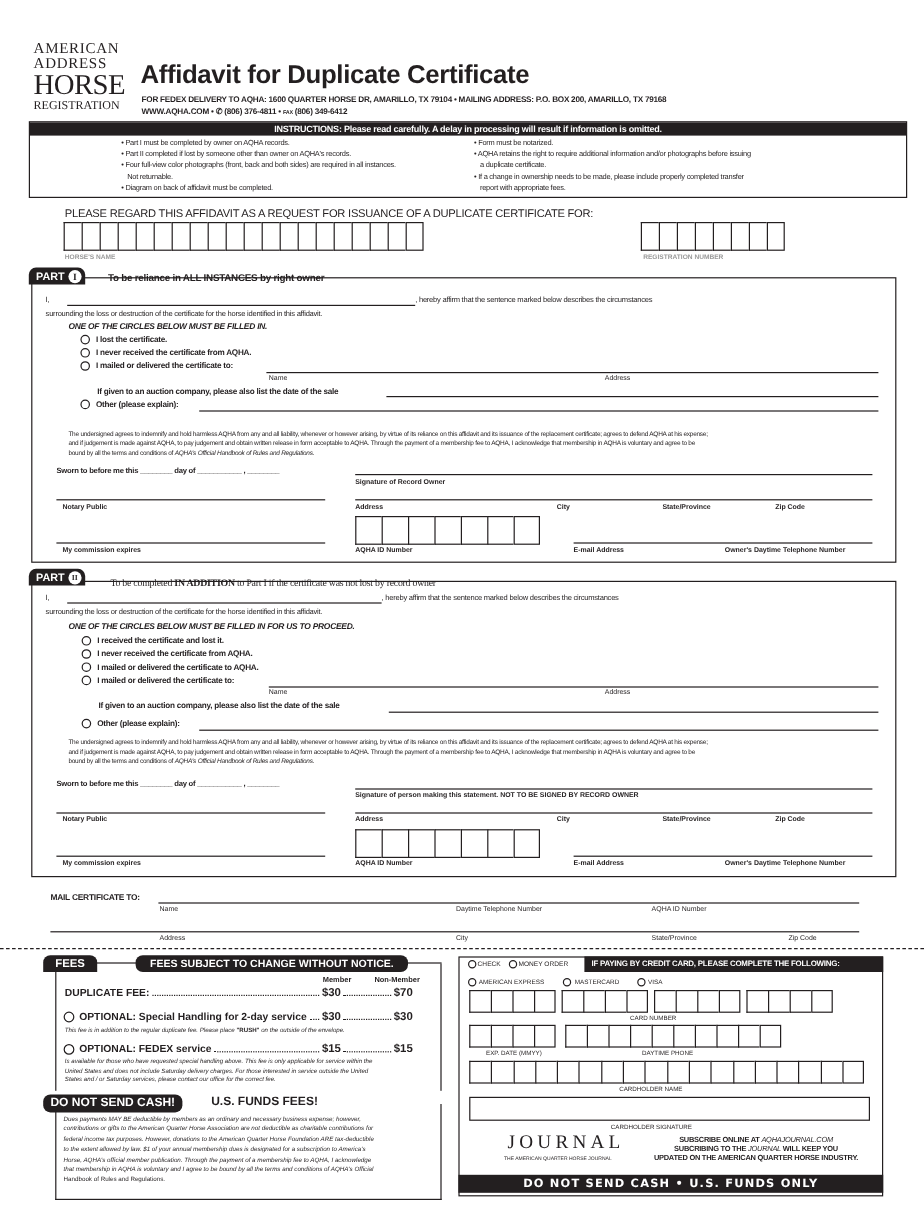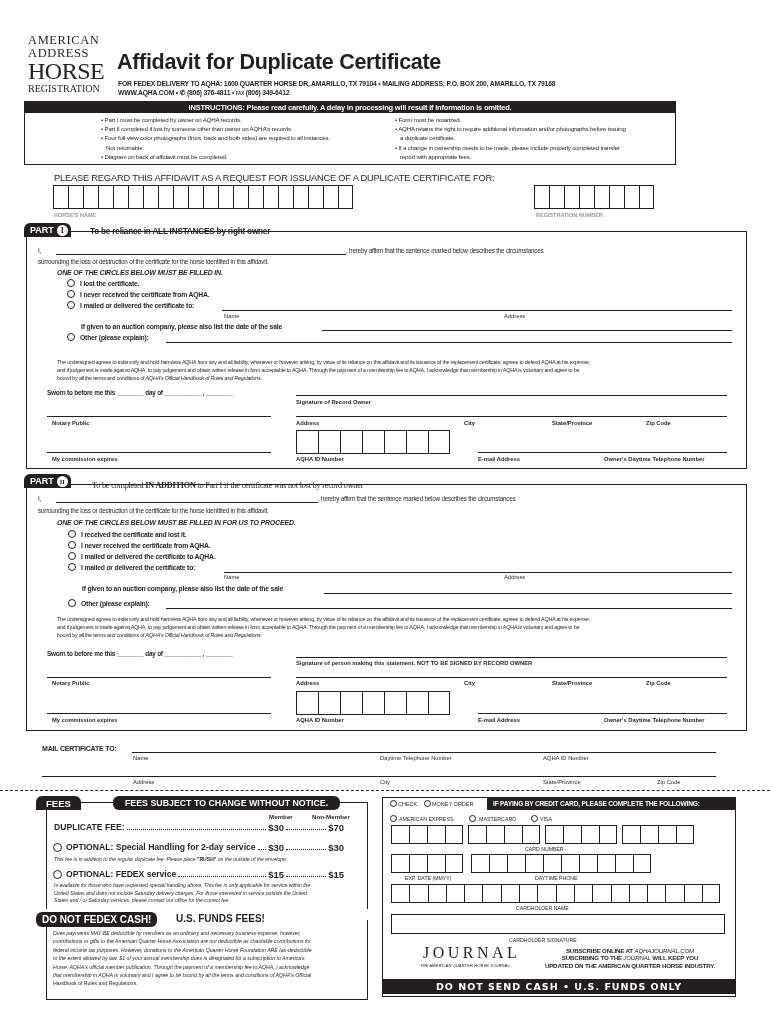--- a/index.html
+++ b/index.html
@@ -38,21 +38,21 @@
 <div class="txt b cond" style="left:118px;top:89px;font-size:6.8px;">
   <span>WWW.AQHA.COM</span>
   <span> • </span>
   <span>✆</span>
   <span>(806) 376-4811</span>
   <span> • </span>
   <span style="font-size:4.5px;">FAX</span>
   <span>(806) 349-6412</span>
 </div>
 
-<div class="abs" style="left:24px;top:101px;width:652px;height:64px;border:1px solid #231f20;">
+<div class="abs" style="left:24px;top:101px;width:732px;height:64px;border:1px solid #231f20;">
   <div class="b cond" style="background:#231f20;color:#fff;font-size:7.5px;text-align:center;height:11px;line-height:11px;">INSTRUCTIONS: Please read carefully. A delay in processing will result if information is omitted.</div>
   <div class="cond" style="position:absolute;left:76px;top:13px;font-size:6.2px;line-height:9.2px;">
     <div>• Part I must be completed by owner on AQHA records.</div>
     <div>• Part II completed if lost by someone other than owner on AQHA's records.</div>
     <div>• Four full-view color photographs (front, back and both sides) are required in all instances.</div>
     <div style="padding-left:5px;">Not returnable.</div>
     <div>• Diagram on back of affidavit must be completed.</div>
   </div>
   <div class="cond" style="position:absolute;left:370px;top:13px;font-size:6.2px;line-height:9.2px;">
     <div>• Form must be notarized.</div>
@@ -279,21 +279,21 @@
   <span style="font-size:9.5px;">$15</span>
 </div>
 <div class="txt i" style="left:54px;top:882px;font-size:5.1px;line-height:7.5px;">
   <div>Is available for those who have requested special handling above. This fee is only applicable for service within the</div>
   <div>United States and does not include Saturday delivery charges. For those interested in service outside the United</div>
   <div>States and / or Saturday services, please contact our office for the correct fee.</div>
 </div>
 
 <div class="abs" style="left:46px;top:920px;width:322px;height:80px;border:1.5px solid #231f20;border-top:none;"></div>
 <div class="pill" style="left:36px;top:912px;height:15px;padding:0 6px;font-size:10px;border-radius:6px;">
-  <span>DO NOT FEDEX CASH!</span>
+  <span>DO NOT SEND CASH!</span>
 </div>
 <div class="txt b" style="left:176px;top:913px;font-size:10px;">U.S. FUNDS FEES!</div>
 <div class="txt i" style="left:53px;top:929px;font-size:5.2px;line-height:8.4px;">
   <div>Dues payments MAY BE deductible by members as an ordinary and necessary business expense; however,</div>
   <div>contributions or gifts to the American Quarter Horse Association are not deductible as charitable contributions for</div>
   <div>federal income tax purposes. However, donations to the American Quarter Horse Foundation ARE tax-deductible</div>
   <div>to the extent allowed by law. $1 of your annual membership dues is designated for a subscription to America's</div>
   <div>Horse, AQHA's official member publication. Through the payment of a membership fee to AQHA, I acknowledge</div>
   <div>that membership in AQHA is voluntary and I agree to be bound by all the terms and conditions of AQHA's Official</div>
   <div style="font-style:normal">Handbook of Rules and Regulations.</div>

